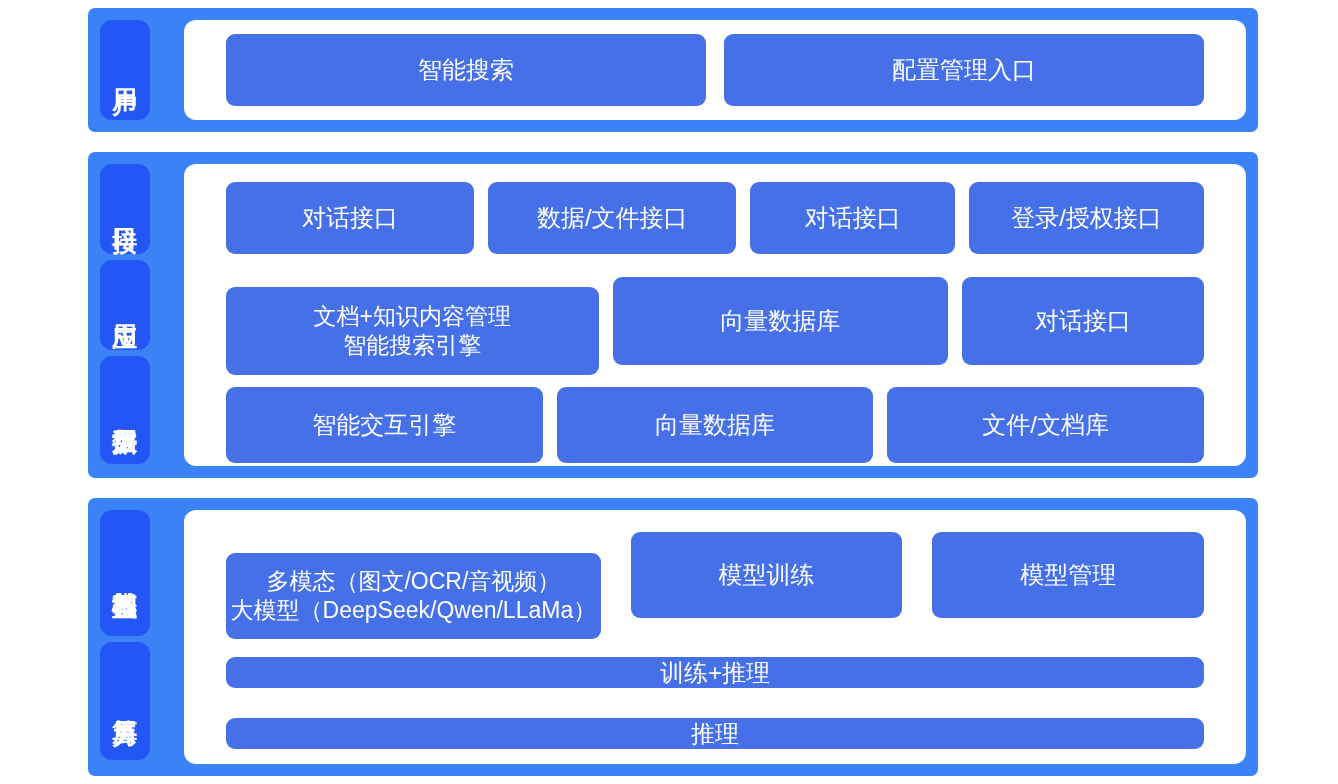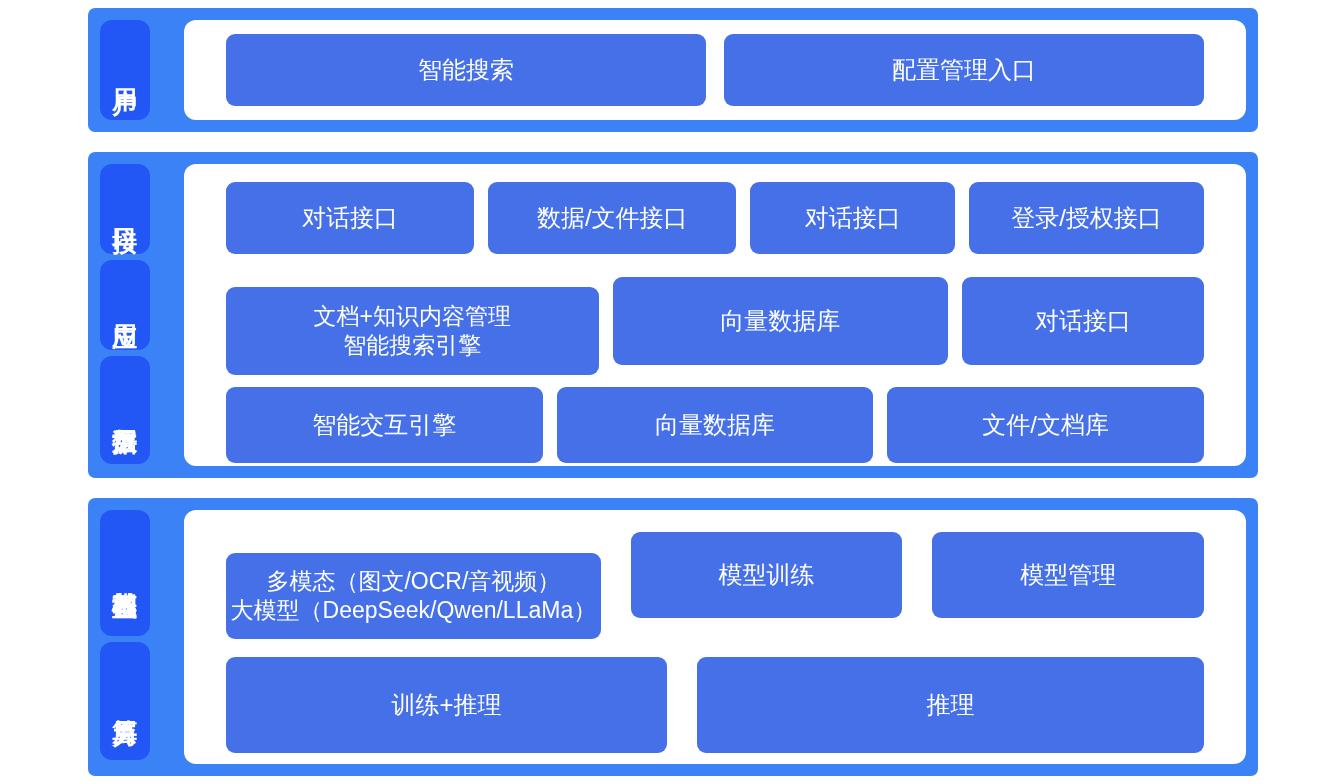--- a/index.html
+++ b/index.html
@@ -98,21 +98,21 @@
 
   
   #panel-model{ left:88px; top:498px; width:1170px; height:278px; }
   #panel-model .tagcol{ width:74px; padding:12px 0 12px 12px; gap:6px; justify-content:flex-start;}
   #panel-model .tag.t1{ height:126px; }
   #panel-model .tag.t2{ height:118px; }
   #panel-model .card{ margin:12px 12px 12px 10px; padding:22px 0; justify-content:space-between;}
   #panel-model .row{ gap:30px; padding:0 42px; }
   #panel-model .r1 .box{ height:86px; }
   #panel-model .r2 .box{ height:96px; }
-  #panel-model .row + .row{ margin-top:18px; }
+  #panel-model .row + .row{ margin-top:18px;flex-direction:column; }
 
   .multiline{ font-size:23px; line-height:1.28;margin-top:21px; }
 </style>
 </head>
 <body>
 
 <div id="stage">
 
   <section class="panel" id="panel-user">
     <div class="tagcol">

